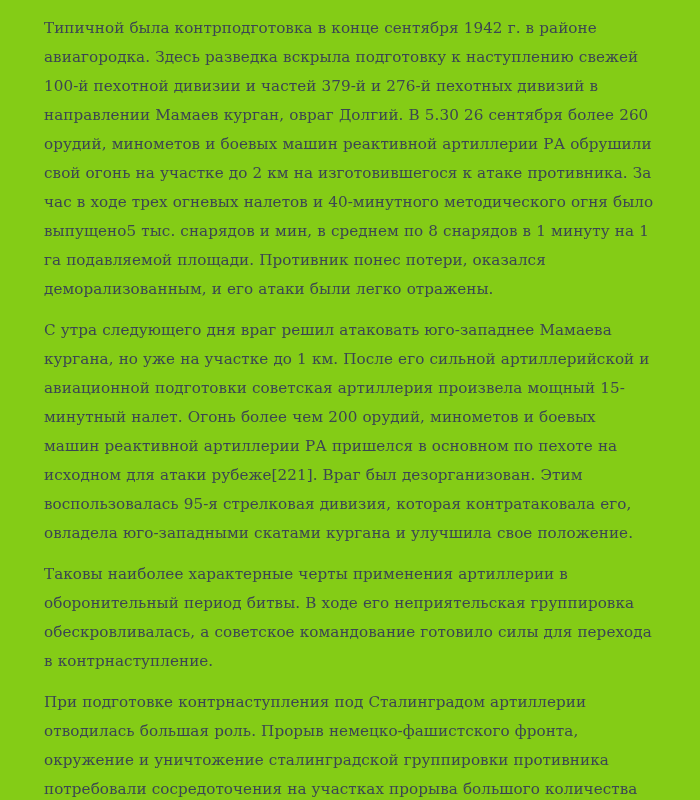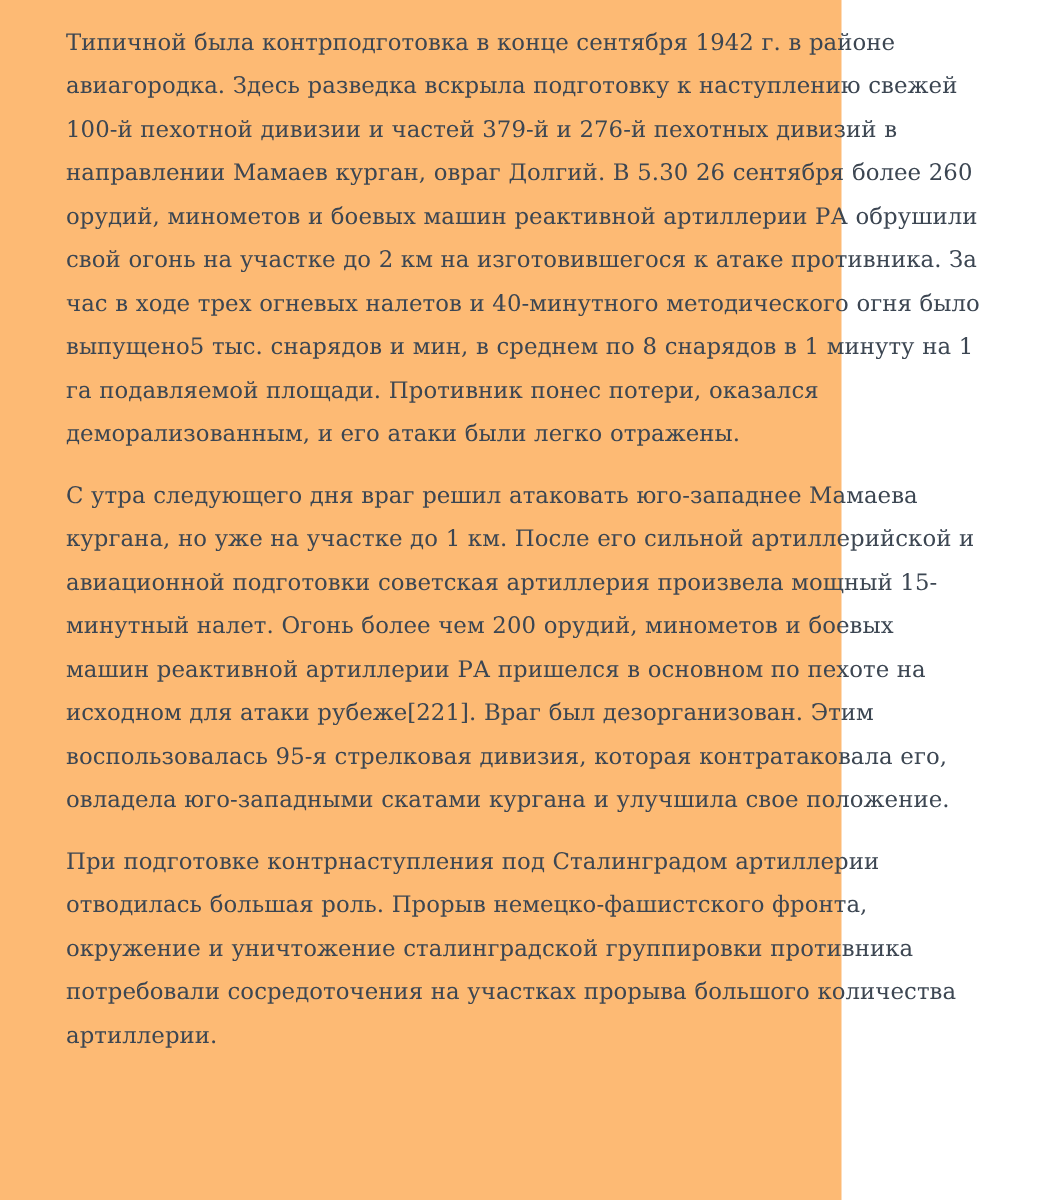--- a/index.html
+++ b/index.html
@@ -9,23 +9,23 @@
     background: #ffffff;
   }
   body {
     width: 700px;
     height: 800px;
     overflow: hidden;
     font-family: "DejaVu Serif", "Liberation Serif", serif;
   }
   .page {
     box-sizing: border-box;
-    width: 561px;
+    width: 700px;
     height: 800px;
-    background: #fdba74;
+    background: #84cc16;
     padding: 14px 44px 0 44px;
   }
   .article {
     width: 612px;
   }
   .para {
     margin: 0 0 12px 0;
     color: #3c4652;
     font-size: 15.2px;
     line-height: 29px;
@@ -39,16 +39,17 @@
     margin-bottom: 0;
   }
 </style>
 </head>
 <body>
 
 <div class="page">
   <article class="article">
     <p class="para">Типичной была контрподготовка в конце сентября 1942 г. в районе авиагородка. Здесь разведка вскрыла подготовку к наступлению свежей 100-й пехотной дивизии и частей 379-й и 276-й пехотных дивизий в направлении Мамаев курган, овраг Долгий. В 5.30 26 сентября более 260 орудий, минометов и боевых машин реактивной артиллерии РА обрушили свой огонь на участке до 2 км на изготовившегося к атаке противника. За час в ходе трех огневых налетов и 40-минутного методического огня было выпущено5 тыс. снарядов и мин, в среднем по 8 снарядов в 1 минуту на 1 га подавляемой площади. Противник понес потери, оказался деморализованным, и его атаки были легко отражены.</p>
     <p class="para">С утра следующего дня враг решил атаковать юго-западнее Мамаева кургана, но уже на участке до 1 км. После его сильной артиллерийской и авиационной подготовки советская артиллерия произвела мощный 15-минутный налет. Огонь более чем 200 орудий, минометов и боевых машин реактивной артиллерии РА пришелся в основном по пехоте на исходном для атаки рубеже[221]. Враг был дезорганизован. Этим воспользовалась 95-я стрелковая дивизия, которая контратаковала его, овладела юго-западными скатами кургана и улучшила свое положение.</p>
+    <p class="para">Таковы наиболее характерные черты применения артиллерии в оборонительный период битвы. В ходе его неприятельская группировка обескровливалась, а советское командование готовило силы для перехода в контрнаступление.</p>
     <p class="para">При подготовке контрнаступления под Сталинградом артиллерии отводилась большая роль. Прорыв немецко-фашистского фронта, окружение и уничтожение сталинградской группировки противника потребовали сосредоточения на участках прорыва большого количества артиллерии.</p>
 
   </article>
 </div>
 
 </body></html>

